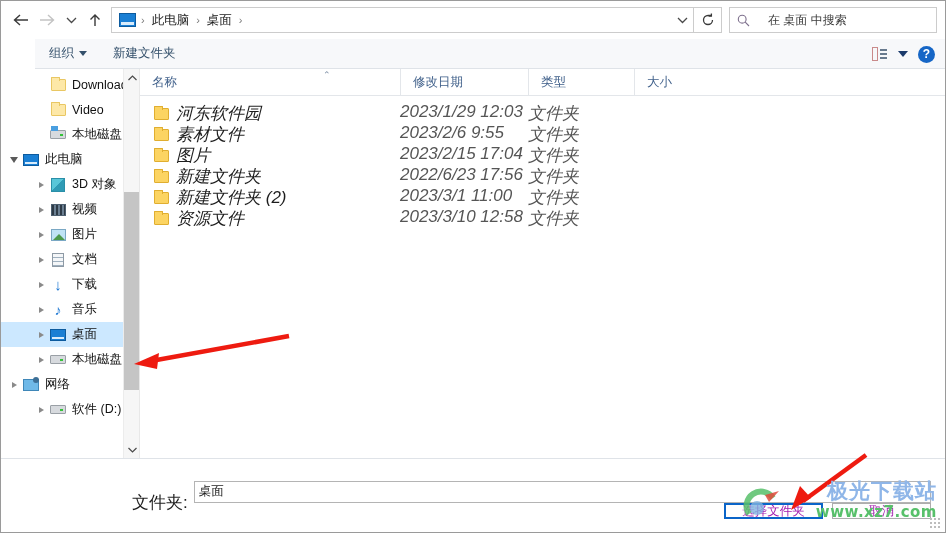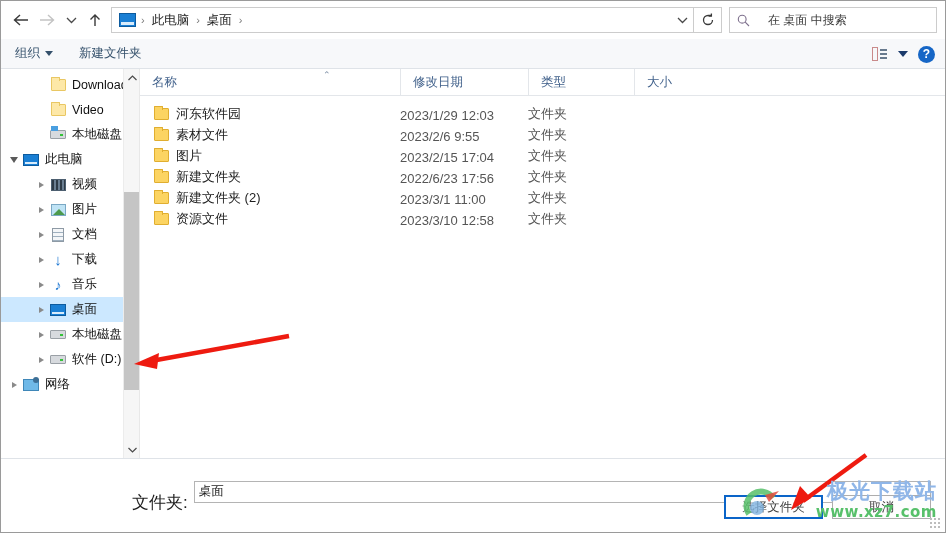--- a/index.html
+++ b/index.html
@@ -108,20 +108,21 @@
   }
 
   
   #toolbar {
     height: 30px; flex: 0 0 30px;
     background: #f7f8fa;
     border-bottom: 1px solid #dfe3e8;
     display: flex; align-items: center;
     padding-left: 14px;
     position: relative;
+    margin-left: 34px;
   }
   .tb-item {
     font-size: 12.5px; color: #34506b;
     display: flex; align-items: center; gap: 5px;
     margin-right: 26px; cursor: default;
   }
   .caret-down {
     width: 0; height: 0;
     border-left: 4px solid transparent;
     border-right: 4px solid transparent;
@@ -308,23 +309,24 @@
   .col-name { width: 260px; flex: none; }
   .col-date { width: 128px; flex: none; }
   .col-type { width: 106px; flex: none; }
   .col-size { width: 82px; flex: none; }
   #sort-caret {
     position: absolute; left: 183px; top: 1px;
     font-size: 9px; color: #7d8fa5;
   }
   #rows { padding-top: 6px; }
   .row {
-    height: 21px; display: flex; align-items: flex-end;
-    font-size: 13px; color: #1d1d1d;
+    height: 21px; display: flex; align-items: flex-start;
+    font-size: 17px; color: #1d1d1d;
     cursor: default;
+    font-style: italic;
   }
   .row .c-name {
     width: 260px; flex: none;
     display: flex; align-items: center; padding-left: 12px;
   }
   .row .c-name .ico { margin-right: 6px; }
   .row .c-date { width: 128px; flex: none; color: #555; }
   .row .c-type { width: 106px; flex: none; color: #555; }
   .row .c-size { width: 82px; flex: none; color: #555; }
 
@@ -349,24 +351,24 @@
     background: #fff;
     font-size: 12.5px; color: #1d1d1d;
     padding: 0 4px; outline: none;
     font-family: "Liberation Sans", sans-serif;
   }
   #btn-row {
     position: absolute; right: 14px; bottom: 13px;
     display: flex; align-items: center; gap: 9px;
   }
   .dlg-btn {
-    min-width: 99px; height: 24px;
+    min-width: 99px; height: 16px;
     border: 1px solid #adadad;
     background: #fdfdfd;
-    font-size: 12.5px; color: #404040;
+    font-size: 12.5px; color: #a21caf;
     display: flex; align-items: center; justify-content: center;
     cursor: default;
     font-family: "Liberation Sans", sans-serif;
   }
   .dlg-btn.default {
     border: 2px solid #0a64c8;
     background: #fefefe;
   }
   #grip {
     position: absolute; right: 4px; bottom: 3px;
@@ -514,20 +516,29 @@
             <span class="ico">
               <span class="monitor"></span>
             </span>
             <span class="lbl">此电脑</span>
           </div>
           <div class="tree-row indent2">
             <span class="tw">
               <span class="chev"></span>
             </span>
             <span class="ico">
+              <span class="cube"></span>
+            </span>
+            <span class="lbl">3D 对象</span>
+          </div>
+          <div class="tree-row indent2">
+            <span class="tw">
+              <span class="chev"></span>
+            </span>
+            <span class="ico">
               <span class="film"></span>
             </span>
             <span class="lbl">视频</span>
           </div>
           <div class="tree-row indent2">
             <span class="tw">
               <span class="chev"></span>
             </span>
             <span class="ico">
               <span class="pic"></span>
@@ -572,37 +583,37 @@
           </div>
           <div class="tree-row indent2">
             <span class="tw">
               <span class="chev"></span>
             </span>
             <span class="ico">
               <span class="drive"></span>
             </span>
             <span class="lbl">本地磁盘 (C:)</span>
           </div>
+          <div class="tree-row indent1">
+            <span class="tw">
+              <span class="chev"></span>
+            </span>
+            <span class="ico">
+              <span class="netw"></span>
+            </span>
+            <span class="lbl">网络</span>
+          </div>
           <div class="tree-row indent2">
             <span class="tw">
               <span class="chev"></span>
             </span>
             <span class="ico">
               <span class="drive"></span>
             </span>
             <span class="lbl">软件 (D:)</span>
-          </div>
-          <div class="tree-row indent1">
-            <span class="tw">
-              <span class="chev"></span>
-            </span>
-            <span class="ico">
-              <span class="netw"></span>
-            </span>
-            <span class="lbl">网络</span>
           </div>
         </div>
       <div id="sb-track">
         <div class="sb-arrow">
           <svg width="9" height="6" viewBox="0 0 9 6">
               <path d="M0.5 5 L4.5 1 L8.5 5" stroke="#4a4a4a" stroke-width="1.2" fill="none"></path>
             </svg>
         </div>
         <div id="sb-thumb"></div>
         <div class="sb-arrow" style="position:absolute;bottom:0;left:0">

